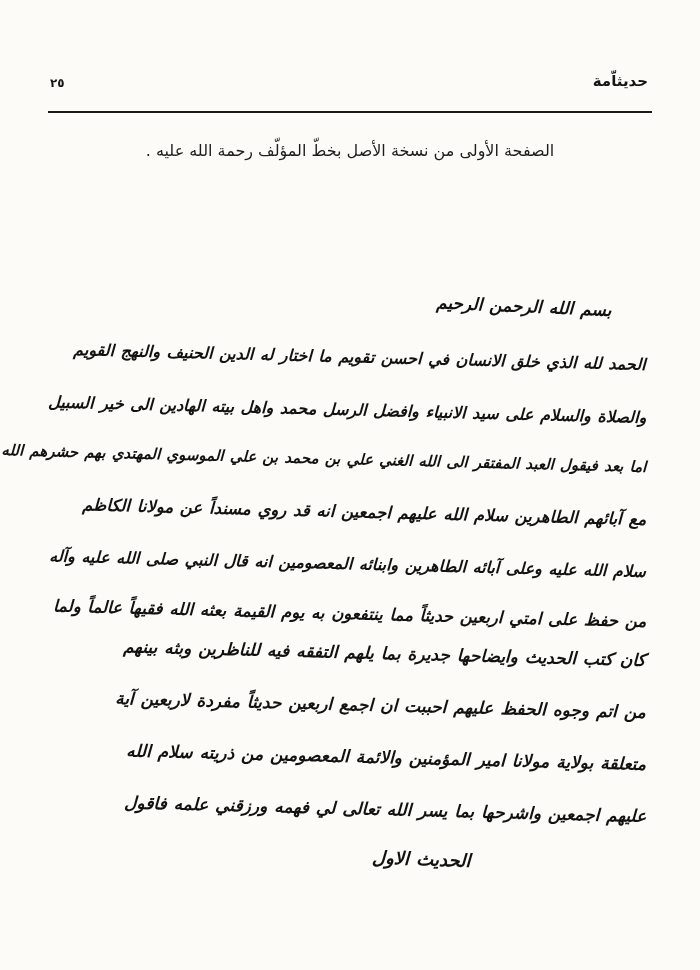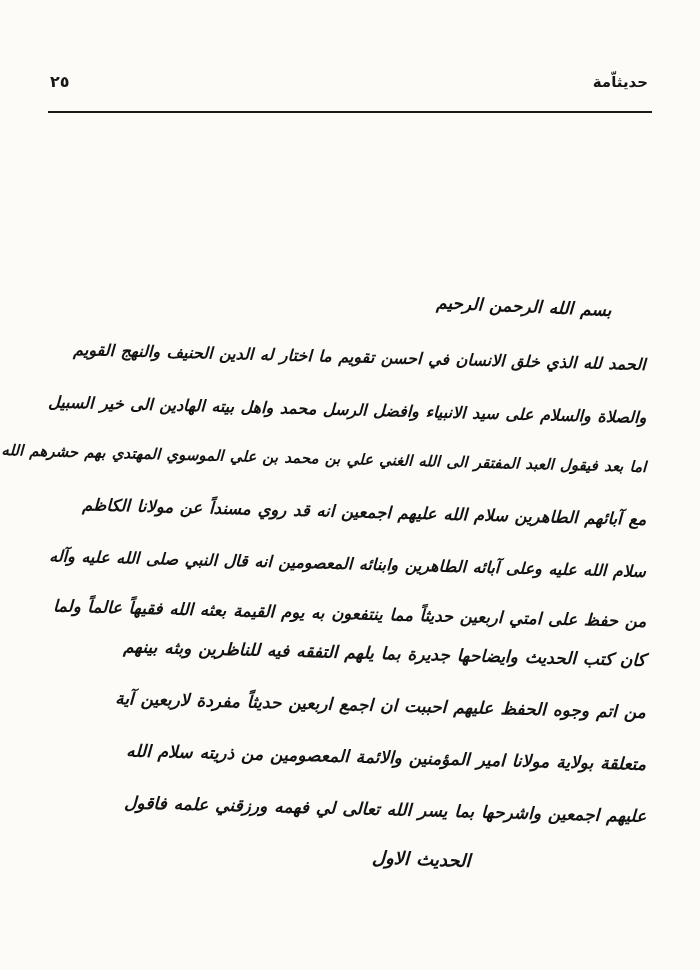--- a/index.html
+++ b/index.html
@@ -14,21 +14,21 @@
     overflow:hidden;
     box-shadow:0 0 6px rgba(0,0,0,.4);
   }
   
   .hdr{
     position:absolute;top:72px;left:50px;right:52px;
     display:flex;justify-content:space-between;align-items:flex-end;
     direction:rtl;
   }
   .hdr-title{font-size:15px;font-weight:bold;letter-spacing:0;}
-  .hdr-num{font-size:16px;font-weight:bold;letter-spacing:2px;}
+  .hdr-num{font-size:12px;font-weight:bold;letter-spacing:2px;}
   .rule{
     position:absolute;top:111px;left:48px;width:604px;height:2px;
     background:#1a1a1a;
   }
   
   .caption{
     position:absolute;top:141px;left:0;width:100%;
     text-align:center;direction:rtl;
     font-size:16px;color:#1d1d1d;
   }
@@ -54,20 +54,21 @@
 
 <div class="page">
 
   <div class="hdr">
     <span class="hdr-title">حديثاّمة</span>
     <span class="hdr-num">٢٥</span>
   </div>
 
   <div class="rule"></div>
 
+  <div class="caption">الصفحة الأولى من نسخة الأصل بخطّ المؤلّف رحمة الله عليه .</div>
 
   <div class="ms">
     <div class="ms-line ms-basmala" style="top:300px;right:35px;transform:rotate(2.5deg);">بسم الله الرحمن الرحيم</div>
 
     <div class="ms-line" style="top:355px;font-size:16px;">الحمد لله الذي خلق الانسان في احسن تقويم ما اختار له الدين الحنيف والنهج القويم</div>
 
     <div class="ms-line" style="top:408px;font-size:16px;">والصلاة والسلام على سيد الانبياء وافضل الرسل محمد واهل بيته الهادين الى خير السبيل</div>
 
     <div class="ms-line" style="top:458px;font-size:15px;">اما بعد فيقول العبد المفتقر الى الله الغني علي بن محمد بن علي الموسوي المهتدي بهم حشرهم الله تعالى</div>
 

